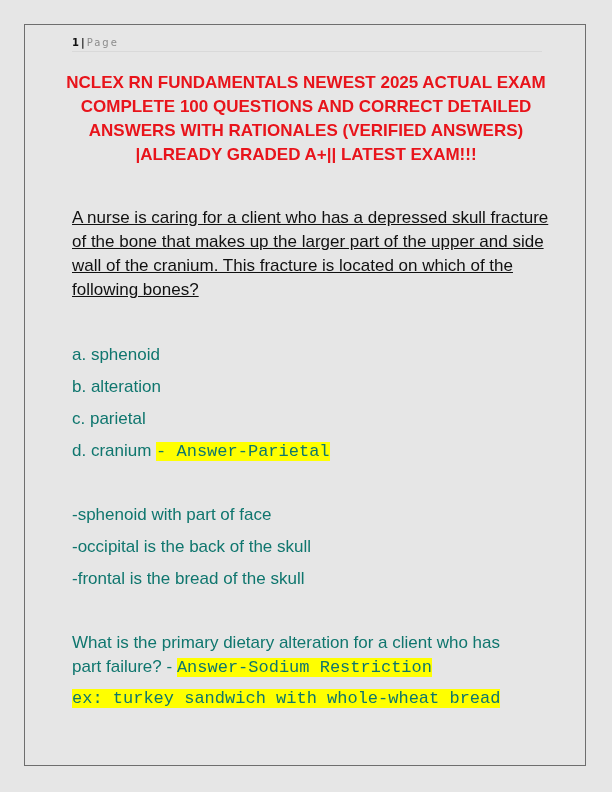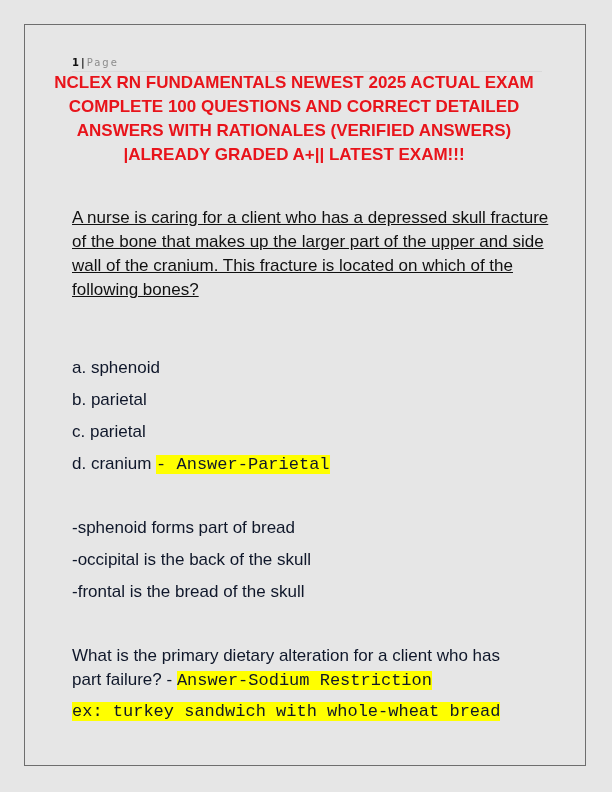--- a/index.html
+++ b/index.html
@@ -13,55 +13,55 @@
       position: absolute; left: 24px; top: 24px;
       width: 562px; height: 742px;
       border: 1px solid #6e6e6e;
       border-right-width: 1.5px; border-bottom-width: 1.5px;
       box-sizing: border-box;
     }
     .header {
       position: absolute; left: 72px; top: 36px; width: 470px;
       font-family: "DejaVu Sans", sans-serif;
       font-size: 10px; line-height: 14px;
-      border-bottom: 1px solid #d9d9d9; padding-bottom: 1px; margin-top: 20px;
+      border-bottom: 1px solid #d9d9d9; padding-bottom: 1px;
     }
     .header .num { font-weight: bold; color: #111; }
     .header .sep { font-weight: bold; color: #111; margin: 0 2px 0 2px; }
     .header .pg { color: #8c8c8c; letter-spacing: 2px; }
     .title {
-      position: absolute; left: 48px; top: 71px; width: 492px;
+      position: absolute; left: 60px; top: 71px; width: 492px;
       text-align: center; color: #e8141b; font-weight: bold;
       font-size: 17px; line-height: 24px;
     }
     .content {
       position: absolute; left: 72px; width: 480px;
       font-size: 17px; line-height: 24px; color: #111; text-decoration: underline;
     }
     .q1 { top: 206px; }
-    .opt { position: absolute; left: 72px; font-size: 17px; line-height: 24px; color: #0f172a; white-space: nowrap; margin-top: 13px; }
+    .opt { position: absolute; left: 72px; font-size: 17px; line-height: 24px; color: #0f766e; white-space: nowrap; }
     .hl { background: #ffff00; font-family: Liberation Mono, monospace; }
   </style>
 </head>
 <body>
 
 <div class="page-frame"></div>
 
 <div class="header">
   <span class="num">1</span><span class="sep">|</span><span class="pg">Page</span>
 </div>
 
 <div class="title">NCLEX RN FUNDAMENTALS NEWEST 2025 ACTUAL EXAM COMPLETE 100 QUESTIONS AND CORRECT DETAILED ANSWERS WITH RATIONALES (VERIFIED ANSWERS) |ALREADY GRADED A+|| LATEST EXAM!!!</div>
 
 <div class="content q1">A nurse is caring for a client who has a depressed skull fracture of the bone that makes up the larger part of the upper and side wall of the cranium. This fracture is located on which of the following bones?</div>
 
 <div class="opt" style="top:343px;">a. sphenoid</div>
-<div class="opt" style="top:375px;">b. parietal</div>
+<div class="opt" style="top:375px;">b. alteration</div>
 <div class="opt" style="top:407px;">c. parietal</div>
 <div class="opt" style="top:439px;"><span>d. cranium</span> <span class="hl">- Answer-Parietal</span></div>
 
-<div class="opt" style="top:503px;">-sphenoid forms part of bread</div>
+<div class="opt" style="top:503px;">-sphenoid with part of face</div>
 <div class="opt" style="top:535px;text-align:right;">-occipital is the back of the skull</div>
 <div class="opt" style="top:567px;">-frontal is the bread of the skull</div>
 
 <div class="opt" style="top:631px;">What is the primary dietary alteration for a client who has</div>
 <div class="opt" style="top:655px;"><span>part failure? - </span><span class="hl">Answer-Sodium Restriction</span></div>
 <div class="opt" style="top:686px;"><span class="hl">ex: turkey sandwich with whole-wheat bread</span></div>
 
 </body></html>

